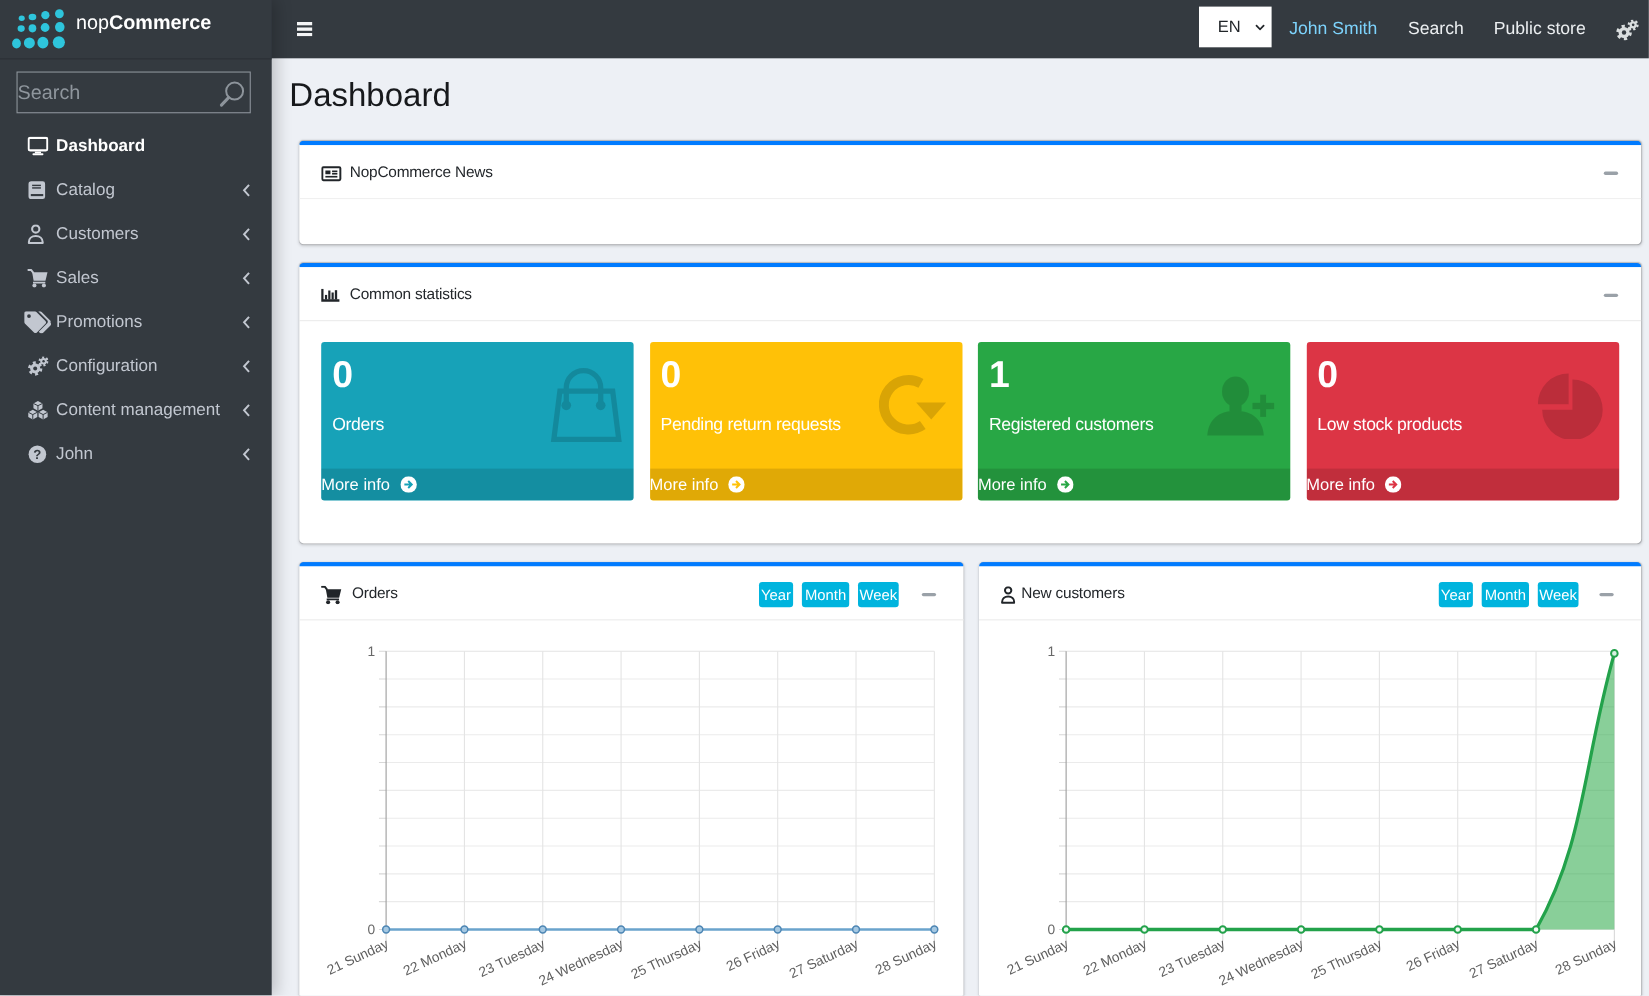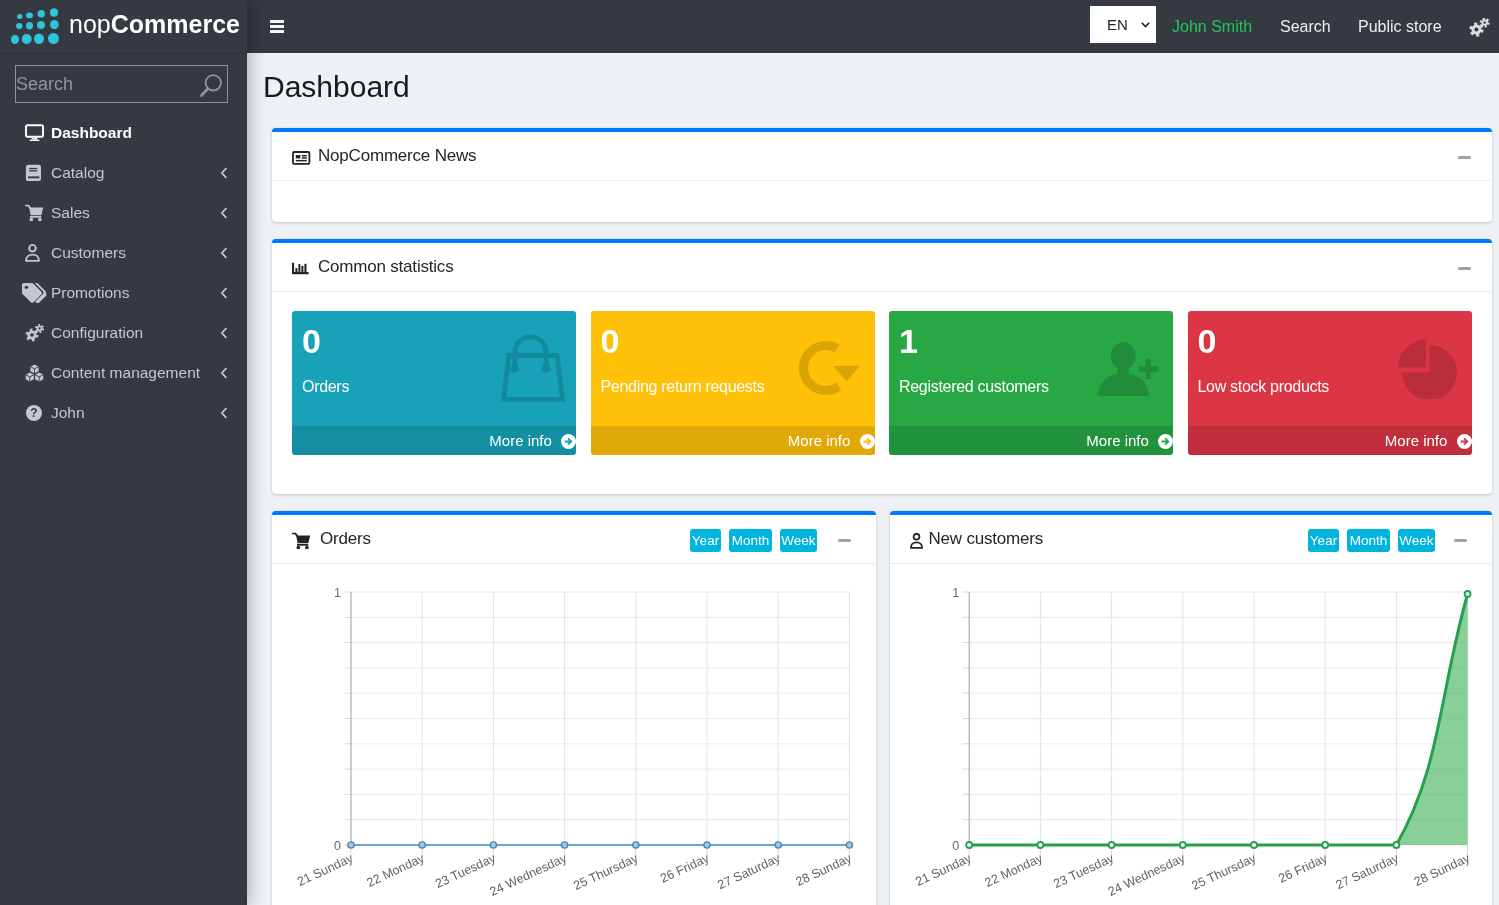--- a/index.html
+++ b/index.html
@@ -2,68 +2,68 @@
 <html><head>
 <meta charset="utf-8">
 <style>
 *{box-sizing:border-box;margin:0;padding:0}
 html,body{width:1499px;height:905px;overflow:hidden}
 body{position:relative;background:#edf0f5;font-family:"Liberation Sans",sans-serif}
 #topbar{position:absolute;left:0;top:0;width:1499px;height:53px;background:#343a40}
 #sidebar{position:absolute;left:0;top:0;width:247px;height:905px;background:#343a40;z-index:5;box-shadow:5px 0 14px rgba(0,0,0,.22)}
 #brand{height:54px;border-bottom:1px solid #2b3036;position:relative}
 #brand svg.dots{position:absolute;left:10px;top:7px}
-#brand .bt{position:absolute;left:69px;top:10px;font-size:25px;color:#fff;letter-spacing:0;font-weight:400}
+#brand .bt{position:absolute;left:69px;top:10px;font-size:18px;color:#fff;letter-spacing:0;font-weight:400}
 #brand .bt b{font-weight:700}
 #search{position:absolute;left:15px;top:65px;width:213px;height:38px;border:1px solid #8c939a;color:#8f969d;font-size:18px;line-height:36px;}
 #search svg{position:absolute;right:4px;top:7px}
 #menu{position:absolute;left:0;top:113px;width:247px}
 .mi{height:40px;position:relative;font-size:15.5px;color:#c2c7d0}
 .mi svg.ic{position:absolute;left:25px;top:50%;transform:translateY(-50%)}
 .mi .lb{position:absolute;left:51px;top:50%;transform:translateY(-50%);white-space:nowrap}
 .mi svg.ch{position:absolute;right:19px;top:50%;transform:translateY(-50%)}
 .mi.active{color:#fff;font-weight:700}
 
 #hamb{position:absolute;left:270px;top:20px}
 #ensel{position:absolute;left:1090px;top:6px;width:66px;height:37px;background:#fff;color:#212529;font-size:15px;line-height:37px;padding-left:17px}
 #ensel svg{position:absolute;right:6px;top:16px}
 .tbtxt{position:absolute;top:0;height:53px;line-height:53px;font-size:16px}
 #gears{position:absolute;left:1469px;top:18px}
 
 #h1{position:absolute;left:263px;top:70px;font-size:30px;font-weight:400;color:#17191c}
 .card{position:absolute;background:#fff;border-top:4px solid #007bff;border-radius:4px;box-shadow:0 1px 3px rgba(0,0,0,.18),0 0 1px rgba(0,0,0,.2)}
 .chd{position:relative;height:49px;border-bottom:1px solid #ebebeb}
 .chd svg.hic{position:absolute;left:20px;top:calc(50% + 1.5px);transform:translateY(-50%)}
-.chd .ttl{position:absolute;left:46px;top:50%;transform:translateY(-50%);font-size:17px;color:#23272b;letter-spacing:-0.2px;white-space:nowrap}
+.chd .ttl{position:absolute;left:46px;top:50%;transform:translateY(-50%);font-size:14px;color:#23272b;letter-spacing:-0.2px;white-space:nowrap}
 .minus{position:absolute;width:13px;height:3px;border-radius:1.5px;background:#9aa1a8;top:24px}
 
 .sbox{position:absolute;top:67.5px;width:284px;height:144px;border-radius:3px;color:#fff;overflow:hidden}
 .sb-num{position:absolute;left:10px;top:10px;font-size:34px;font-weight:700;line-height:40px}
 .sb-lbl{position:absolute;left:10px;top:65px;font-size:16px;line-height:22px;letter-spacing:-0.3px}
-.sb-ft{position:absolute;left:0;right:0;top:115px;height:29px;background:rgba(0,0,0,.12);text-align:right;font-size:15px;line-height:29px}
+.sb-ft{position:absolute;left:0;right:0;top:115px;height:29px;background:rgba(0,0,0,.12);text-align:left;font-size:15px;line-height:29px}
 .sb-ft svg{vertical-align:-3px;margin-left:5px}
 .sb-ic{position:absolute}
 
 .cplot{position:absolute;left:0;top:49px}
 .cbtn{position:absolute;top:14px;height:23px;background:#00b4de;color:#fff;font-size:13.5px;font-weight:400;text-align:center;line-height:23px;border-radius:3px}
 </style>
 </head>
 <body>
 <div id="topbar">
   <svg id="hamb" width="14" height="13">
       <rect width="14" height="3" y="0" fill="#f4f5f6"></rect>
       <rect width="14" height="3" y="5" fill="#f4f5f6"></rect>
       <rect width="14" height="3" y="10" fill="#f4f5f6"></rect>
     </svg>
   <div id="ensel">EN
     <svg width="9" height="6">
         <path d="M0.8 0.8 4.5 4.6 8.2 0.8" stroke="#212529" stroke-width="1.6" fill="none"></path>
       </svg>
   </div>
-  <div class="tbtxt" style="left:1172px;color:#22c55e">John Smith</div>
+  <div class="tbtxt" style="left:1172px;color:#7dd3fc">John Smith</div>
   <div class="tbtxt" style="left:1280px;color:#eceff1">Search</div>
   <div class="tbtxt" style="left:1358px;color:#eceff1">Public store</div>
   <svg id="gears" width="21" height="19" viewBox="0 0 21 19">
       <circle cx="7.4" cy="11.6" r="5" fill="#dadedf"></circle>
       <circle cx="7.4" cy="11.6" r="5.7" fill="none" stroke="#dadedf" stroke-width="2.8" stroke-dasharray="2.9 3.1"></circle>
       <circle cx="7.4" cy="11.6" r="2" fill="#343a40"></circle>
       <circle cx="15.7" cy="4.6" r="3.3" fill="#dadedf"></circle>
       <circle cx="15.7" cy="4.6" r="3.9" fill="none" stroke="#dadedf" stroke-width="2.2" stroke-dasharray="2 2"></circle>
       <circle cx="15.7" cy="4.6" r="1.2" fill="#343a40"></circle>
     </svg>
@@ -110,38 +110,38 @@
           <rect x="4.2" y="3.9" width="8" height="1.3" fill="#343a40"></rect>
           <rect x="4.2" y="6.2" width="8" height="1.3" fill="#343a40"></rect>
           <rect x="3" y="12.4" width="11.3" height="1.9" fill="#343a40"></rect>
         </svg>
       <span class="lb">Catalog</span>
       <svg class="ch" width="8" height="12" viewBox="0 0 8 12">
           <path d="M6.4 1 1.9 6l4.5 5" stroke="#c2c7d0" stroke-width="1.8" fill="none"></path>
         </svg>
     </div>
     <div class="mi">
+      <svg class="ic" width="15" height="18" viewBox="0 0 15 18">
+          <circle cx="7.5" cy="4.2" r="3.3" fill="none" stroke="#c2c7d0" stroke-width="1.9"></circle>
+          <path d="M1.2 16.9v-0.7c0-3.4 2.6-5.6 6.3-5.6s6.3 2.2 6.3 5.6v0.7z" fill="none" stroke="#c2c7d0" stroke-width="1.9" stroke-linejoin="round"></path>
+        </svg>
+      <span class="lb">Customers</span>
+      <svg class="ch" width="8" height="12" viewBox="0 0 8 12">
+          <path d="M6.4 1 1.9 6l4.5 5" stroke="#c2c7d0" stroke-width="1.8" fill="none"></path>
+        </svg>
+    </div>
+    <div class="mi">
       <svg class="ic" width="19" height="17" viewBox="0 0 19 17">
           <path d="M0.5 0.9h2.7L5 3.1" fill="none" stroke="#c2c7d0" stroke-width="1.8" stroke-linejoin="round" stroke-linecap="round"></path>
           <path d="M4.2 3.1h14l-1.9 7.7H5.6z" fill="#c2c7d0"></path>
           <path d="M5 12.4h11.2" stroke="#c2c7d0" stroke-width="1.6"></path>
           <circle cx="6.3" cy="15" r="1.85" fill="#c2c7d0"></circle>
           <circle cx="14.9" cy="15" r="1.85" fill="#c2c7d0"></circle>
         </svg>
       <span class="lb">Sales</span>
-      <svg class="ch" width="8" height="12" viewBox="0 0 8 12">
-          <path d="M6.4 1 1.9 6l4.5 5" stroke="#c2c7d0" stroke-width="1.8" fill="none"></path>
-        </svg>
-    </div>
-    <div class="mi">
-      <svg class="ic" width="15" height="18" viewBox="0 0 15 18">
-          <circle cx="7.5" cy="4.2" r="3.3" fill="none" stroke="#c2c7d0" stroke-width="1.9"></circle>
-          <path d="M1.2 16.9v-0.7c0-3.4 2.6-5.6 6.3-5.6s6.3 2.2 6.3 5.6v0.7z" fill="none" stroke="#c2c7d0" stroke-width="1.9" stroke-linejoin="round"></path>
-        </svg>
-      <span class="lb">Customers</span>
       <svg class="ch" width="8" height="12" viewBox="0 0 8 12">
           <path d="M6.4 1 1.9 6l4.5 5" stroke="#c2c7d0" stroke-width="1.8" fill="none"></path>
         </svg>
     </div>
     <div class="mi">
       <svg class="ic" style="left:22px" width="25" height="20" viewBox="0 0 25 20">
           <path d="M0 9.78V1.86C0 .83 .83 0 1.86 0h7.92c.5 0 .97.2 1.32.55l8.22 8.22c.73.73.73 1.91 0 2.64l-7.77 7.77c-.73.73-1.91.73-2.64 0L.55 11.1A1.86 1.86 0 0 1 0 9.78z" fill="#c2c7d0"></path>
           <circle cx="4.34" cy="4.34" r="1.7" fill="#343a40"></circle>
           <path d="M24.07 8.77 15.85.55A1.86 1.86 0 0 0 14.53 0h-1.79l8.22 8.22c.73.73.73 1.91 0 2.64l-7.77 7.77 1.17 1.17c.73.73 1.91.73 2.64 0l6.9-6.9c.73-.73.73-1.9 0-2.63z" fill="#c2c7d0"></path>
         </svg>

